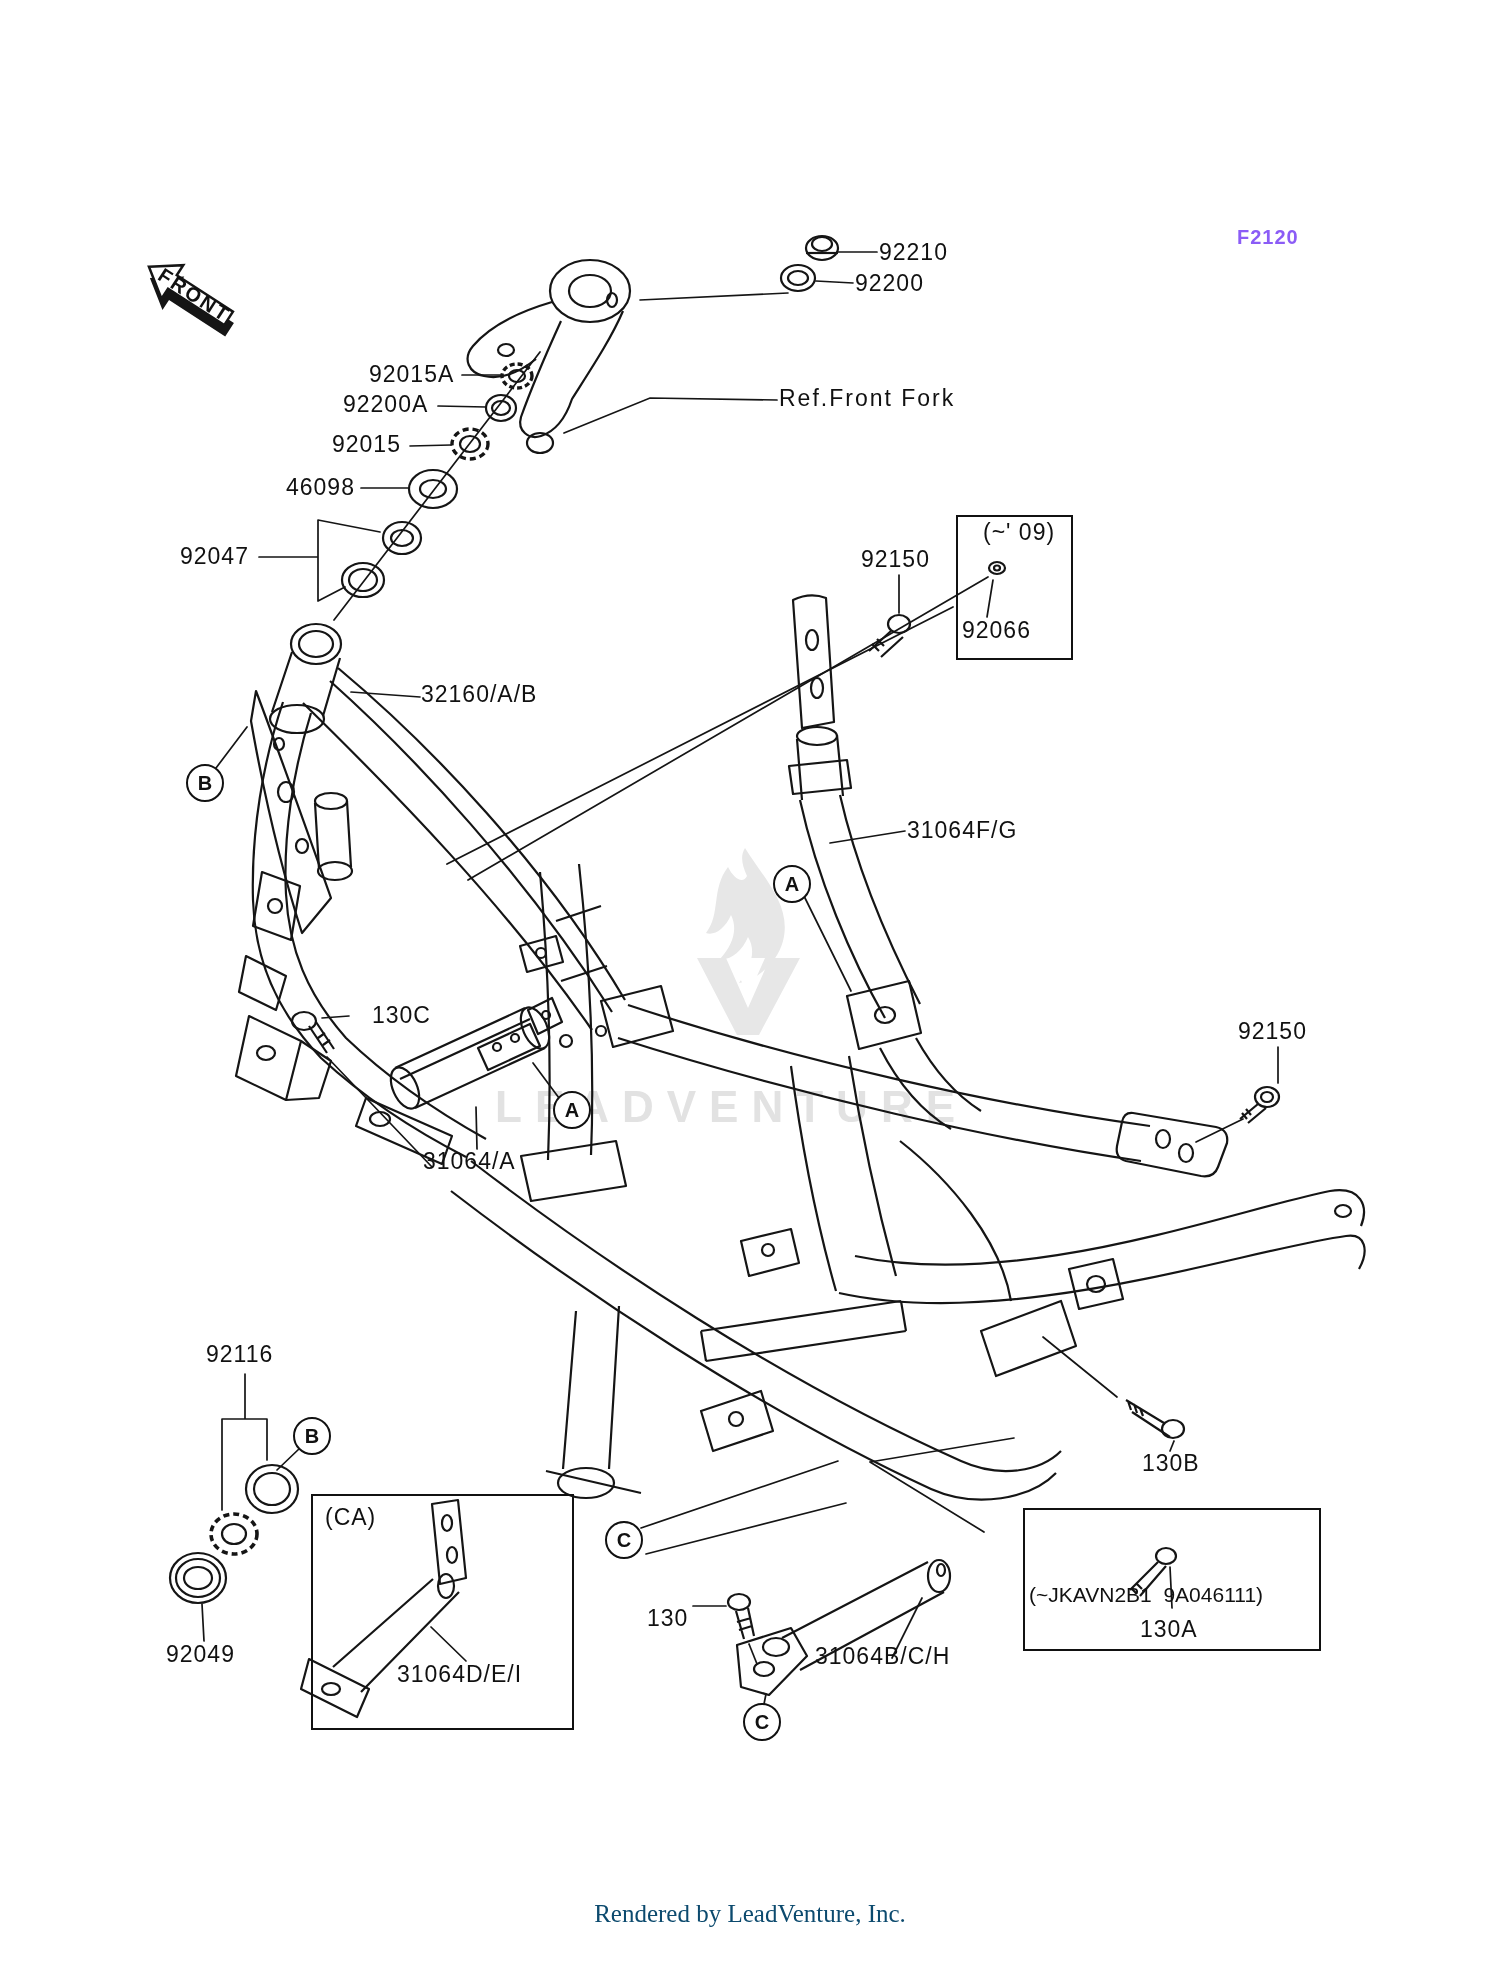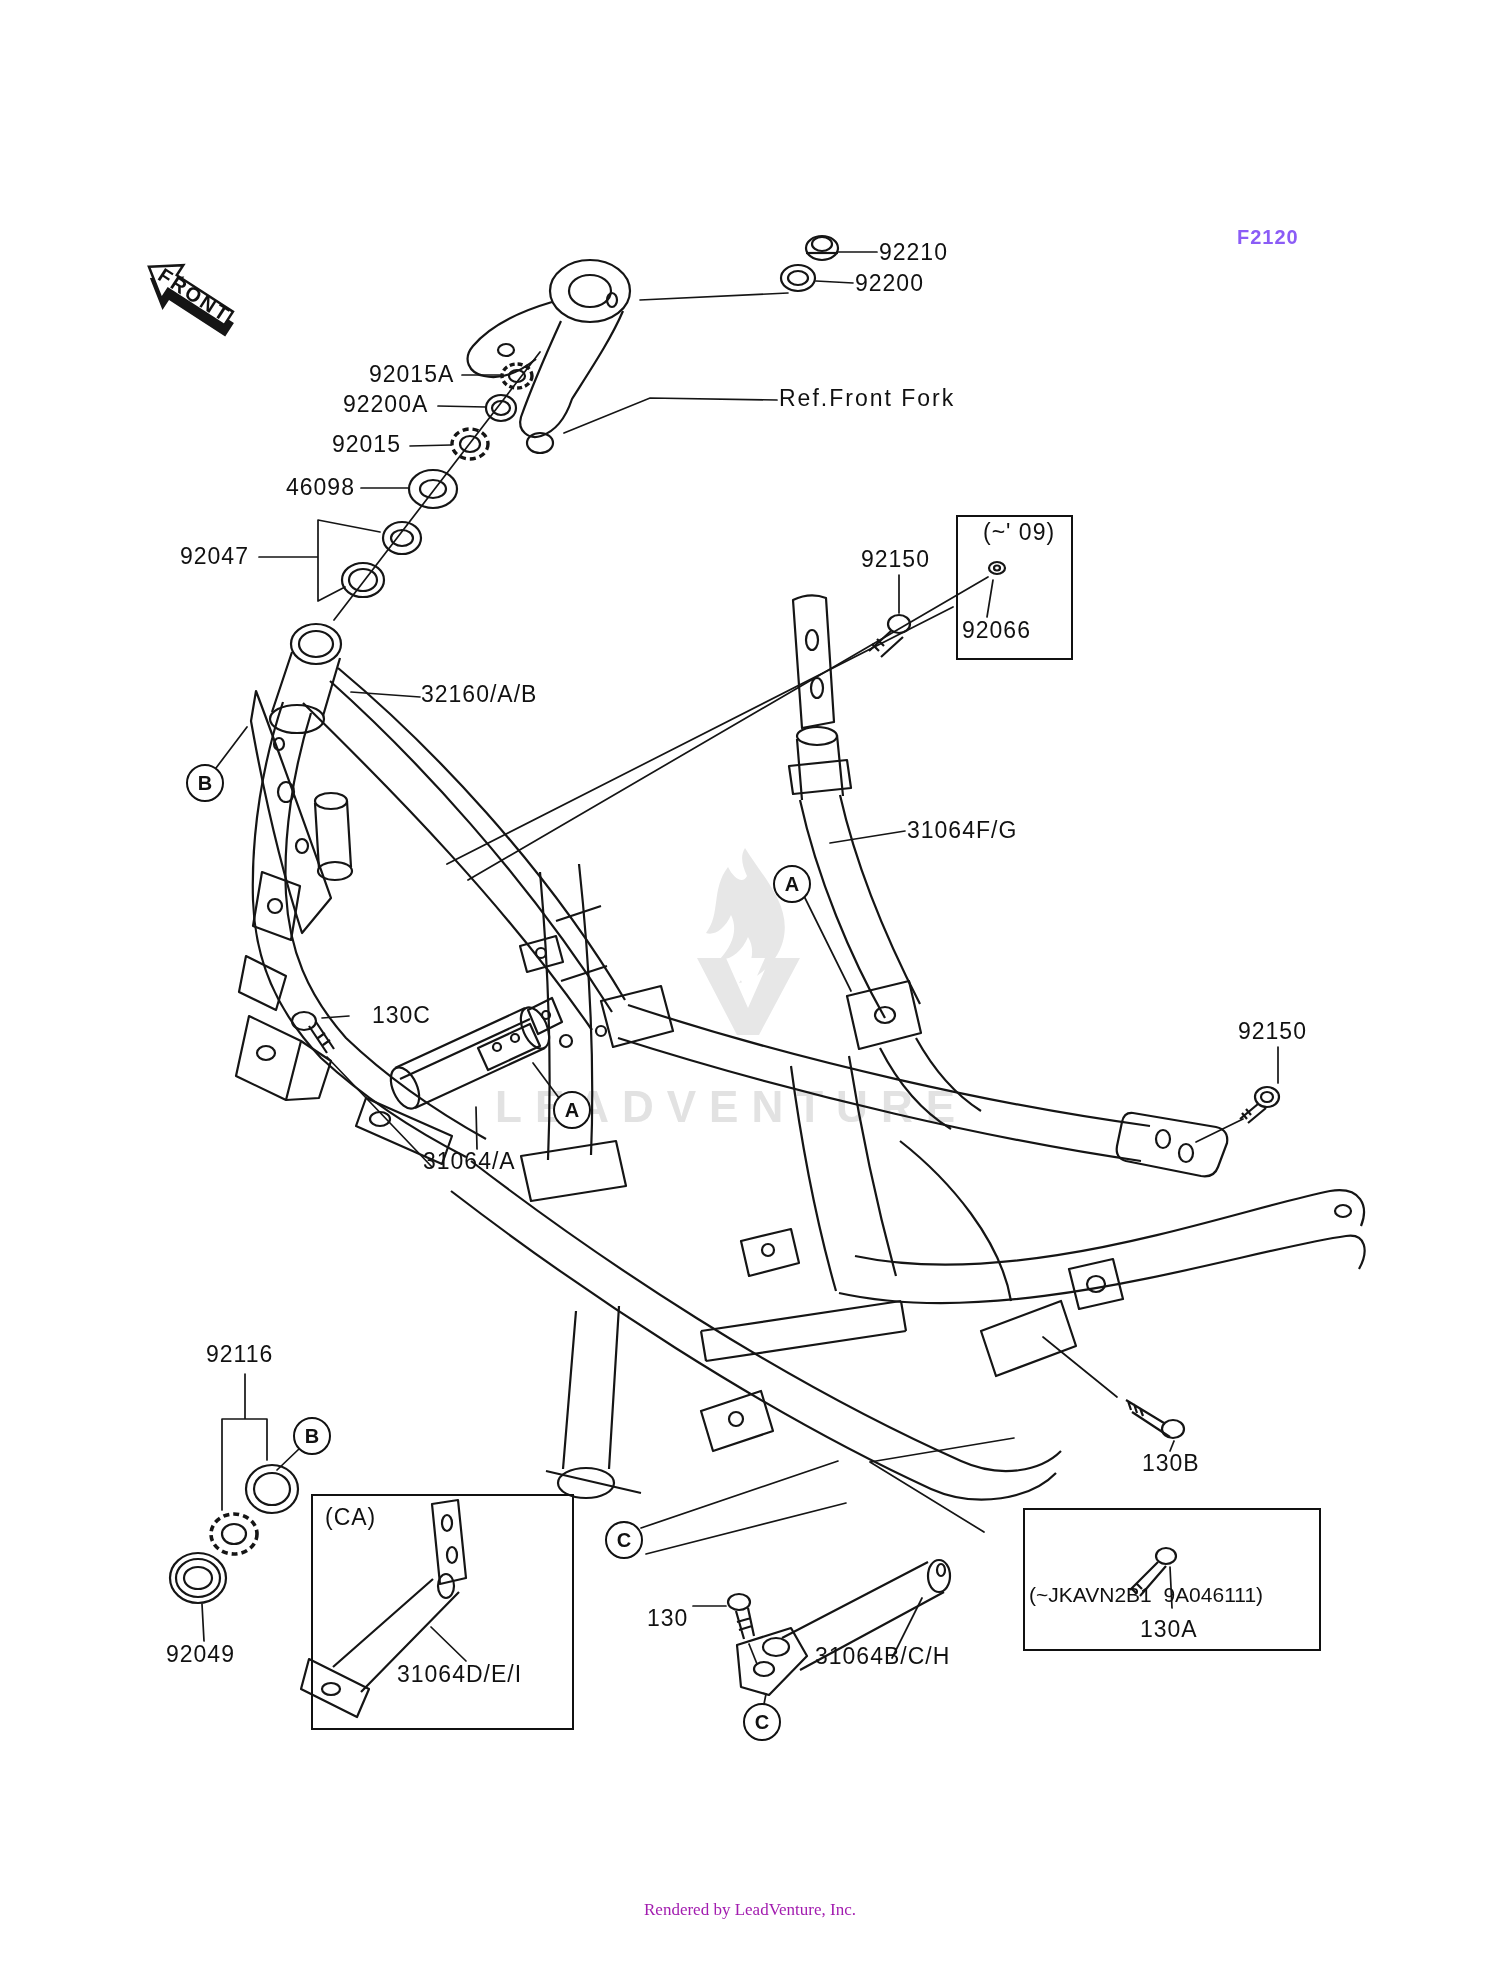--- a/index.html
+++ b/index.html
@@ -7,21 +7,21 @@
          font-family:"Liberation Sans", sans-serif;}
   #art{position:absolute;left:0;top:0;z-index:1;}
   .plabel{position:absolute;z-index:3;font-weight:normal;font-size:23px;line-height:1.0;
           color:#111;white-space:pre;letter-spacing:1px;}
   .callout{position:absolute;z-index:3;width:34px;height:34px;border:2.5px solid #111;
            border-radius:50%;background:#fff;display:flex;align-items:center;justify-content:center;
            font-weight:bold;font-size:20px;color:#111;transform:translate(-50%,-50%);}
   .refbox{position:absolute;z-index:2;border:2px solid #111;background:transparent;}
   #f2120{position:absolute;z-index:3;font-weight:bold;font-size:20px;color:#8b5cf6;letter-spacing:1px;}
   #footer{position:absolute;z-index:3;left:0;right:0;text-align:center;
-          font-family:"Liberation Serif", serif;font-size:17px;color:#a21caf;}
+          font-family:"Liberation Serif", serif;font-size:25px;color:#0c4a6e;}
   #wm-text{font-family:"Liberation Sans", sans-serif;font-weight:bold;}
 </style>
 </head>
 <body>
 
 <div id="stage">
 
 <svg id="art" width="1500" height="1962" viewBox="0 0 1500 1962" xmlns="http://www.w3.org/2000/svg">
 
   <g>

